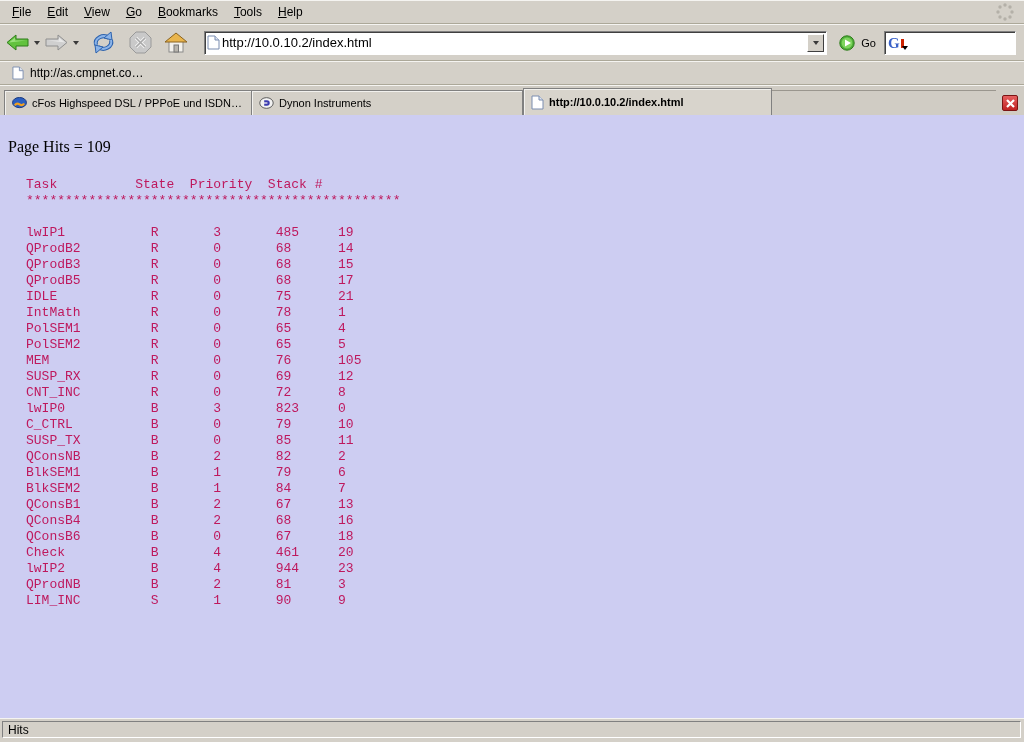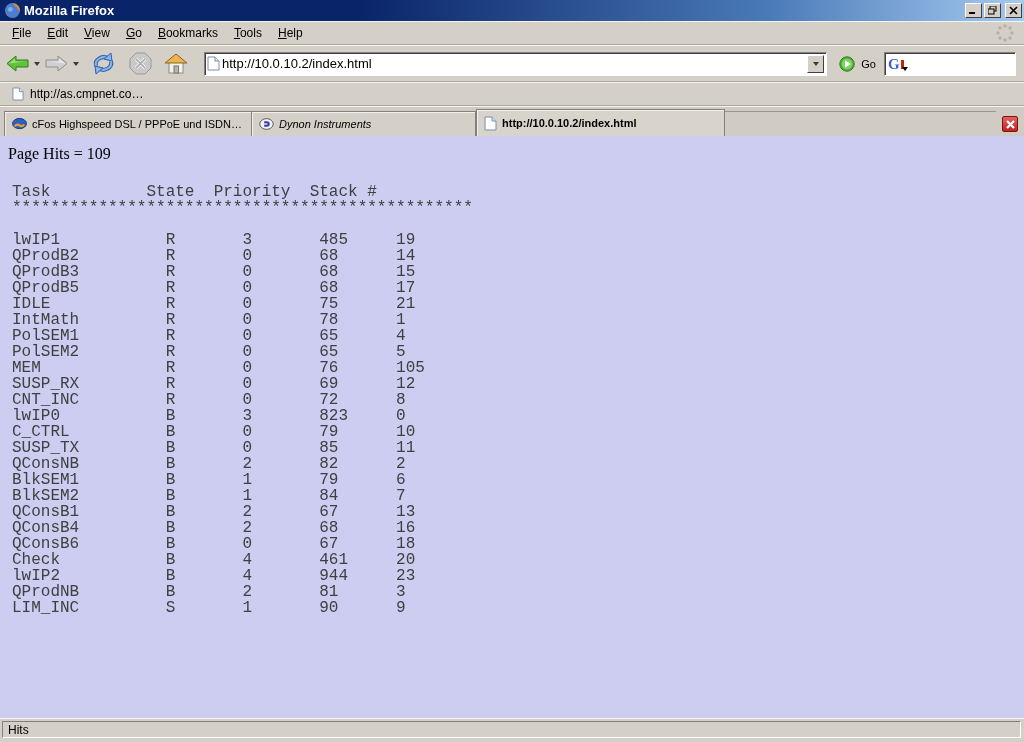--- a/index.html
+++ b/index.html
@@ -63,71 +63,46 @@
 
   
   .tabstrip { height:30px; flex:0 0 30px; background:#d0ccc4; border-top:1px solid #f5f4f1;
     display:flex; align-items:flex-end; padding:0 4px; }
   .tab { height:25px; display:flex; align-items:center; padding:0 7px; font-size:11px;
     background:#d4d0c8; border:1px solid #808080; border-bottom:none;
     box-shadow:inset 1px 1px 0 #f2f1ee; white-space:nowrap; overflow:hidden; }
   .tab svg { margin-right:5px; flex:0 0 auto; }
   .tab .tab-label { overflow:hidden; text-overflow:ellipsis; }
   .tab-1 { width:248px; }
-  .tab-2 { width:224px; border-left:none;font-style:italic; }
+  .tab-2 { width:271px; border-left:none; }
   .tab-active { width:249px; height:27px; background:#d8d4cc; font-weight:bold; }
   .tab-filler { flex:1; height:25px; border-top:1px solid #9a968e;
     background:#d0ccc4; }
   .tab-close { width:16px; height:16px; margin:0 2px 4px 6px; flex:0 0 auto;
     background:linear-gradient(#e66060,#c02222); border:1px solid #7c1414;
     border-radius:2px; display:flex; align-items:center; justify-content:center; }
 
   
   .content { flex:1; background:#cdcdf2; padding:9px 8px; overflow:hidden; }
   .page-hits { font-family:"Liberation Serif", serif; font-size:16px; color:#000;
-    margin:0 0 21px 0; }
-  .task-listing { font-family:"Liberation Mono", monospace; font-size:16px;
-    line-height:16px; color:#404040; margin:4px; }
+    margin:14px 0 21px 0; }
+  .task-listing { font-family:"Liberation Mono", monospace; font-size:13px;
+    line-height:16px; color:#be185d; margin:18px; }
 
   
   .statusbar { height:24px; flex:0 0 24px; background:#d4d0c8; border-top:1px solid #f5f4f1;
     padding:2px 3px 4px 2px; display:flex; }
   .status-field { flex:1; border:1px solid; border-color:#808080 #fff #fff #808080;
     display:flex; align-items:center; font-size:12px; padding:0 5px; color:#000; }
 </style>
 </head>
 <body>
 
 <div class="window">
 
-  <div class="titlebar">
-    <svg class="app-icon" viewBox="0 0 16 16">
-      <circle cx="8" cy="8" r="7" fill="#4d7fd0"></circle>
-      <path d="M8,1 a7,7 0 0 1 6.9,8 c-1.8,-1.6 -2.2,-3 -3,-4.6 C10,4 9,3.4 8.6,1 z" fill="#e8862c"></path>
-      <path d="M1.2,9.5 C2.5,11 3,12.5 5,13.8 a7,7 0 0 1 -3.8,-4.3 z" fill="#e8862c"></path>
-      <circle cx="6" cy="7" r="2.2" fill="#9cc0ee" opacity="0.7"></circle>
-    </svg>
-    <span class="title-text">Mozilla Firefox</span>
-    <div class="winbtn">
-      <svg width="9" height="9" viewBox="0 0 9 9">
-          <rect x="0" y="6" width="6" height="2" fill="#000"></rect>
-        </svg>
-    </div>
-    <div class="winbtn">
-      <svg width="9" height="9" viewBox="0 0 9 9">
-        <rect x="2" y="0" width="6" height="5" fill="none" stroke="#000"></rect>
-        <rect x="0" y="3" width="6" height="5" fill="#d4d0c8" stroke="#000"></rect>
-      </svg>
-    </div>
-    <div class="winbtn" style="margin-left:4px">
-      <svg width="9" height="9" viewBox="0 0 9 9">
-        <path d="M1,1 L8,8 M8,1 L1,8" stroke="#000" stroke-width="1.6"></path>
-      </svg>
-    </div>
-  </div>
 
   <div class="bar menubar">
     <span class="menu-item"><u>F</u>ile</span>
     <span class="menu-item"><u>E</u>dit</span>
     <span class="menu-item"><u>V</u>iew</span>
     <span class="menu-item"><u>G</u>o</span>
     <span class="menu-item"><u>B</u>ookmarks</span>
     <span class="menu-item"><u>T</u>ools</span>
     <span class="menu-item"><u>H</u>elp</span>
     <span class="spacer"></span>

